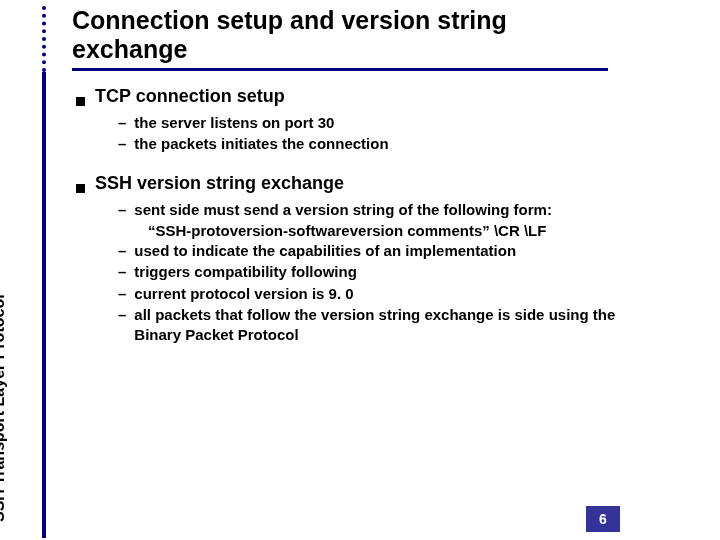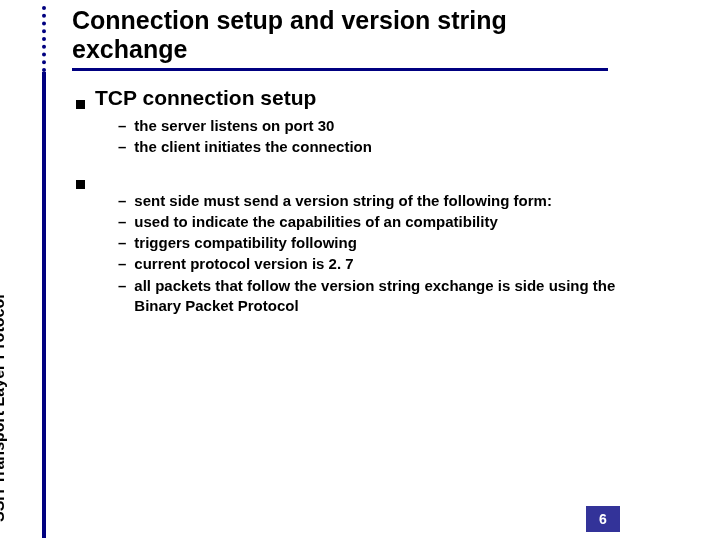--- a/index.html
+++ b/index.html
@@ -80,21 +80,21 @@
     width: 9px;
     height: 9px;
     background: #000000;
     margin-right: 10px;
     margin-left: 14px;
     flex-shrink: 0;
     position: relative;
     top: 4px;
   }
   .sec-title {
-    font-size: 21px;
+    font-size: 18px;
     font-weight: bold;
     color: #000000;
   }
   .sub-list {
     margin-left: 56px;
     margin-bottom: 18px;
   }
   .sub-item {
     display: flex;
     align-items: baseline;
@@ -152,43 +152,45 @@
       <div class="sq-bullet"></div>
       <div class="sec-title">TCP connection setup</div>
     </div>
     <div class="sub-list">
       <div class="sub-item">
         <span class="dash">–</span>
         <span class="sub-text">the server listens on port 30</span>
       </div>
       <div class="sub-item">
         <span class="dash">–</span>
-        <span class="sub-text">the client initiates the connection</span>
+        <span class="sub-text">the packets initiates the connection</span>
       </div>
     </div>
 
     <div class="sec-head" style="margin-top:12px;">
       <div class="sq-bullet"></div>
+      <div class="sec-title">SSH version string exchange</div>
     </div>
     <div class="sub-list">
       <div class="sub-item">
         <span class="dash">–</span>
         <span class="sub-text">sent side must send a version string of the following form:</span>
       </div>
-      <div class="sub-item">
-        <span class="dash">–</span>
-        <span class="sub-text">used to indicate the capabilities of an compatibility</span>
+      <div class="sub-indent">“SSH-protoversion-softwareversion comments” \CR \LF</div>
+      <div class="sub-item">
+        <span class="dash">–</span>
+        <span class="sub-text">used to indicate the capabilities of an implementation</span>
       </div>
       <div class="sub-item">
         <span class="dash">–</span>
         <span class="sub-text">triggers compatibility following</span>
       </div>
       <div class="sub-item">
         <span class="dash">–</span>
-        <span class="sub-text">current protocol version is 2. 7</span>
+        <span class="sub-text">current protocol version is 9. 0</span>
       </div>
       <div class="sub-item">
         <span class="dash">–</span>
         <span class="sub-text">all packets that follow the version string exchange is side using the Binary Packet Protocol</span>
       </div>
     </div>
 
   </div>
 
   <div class="page-num">6</div>

